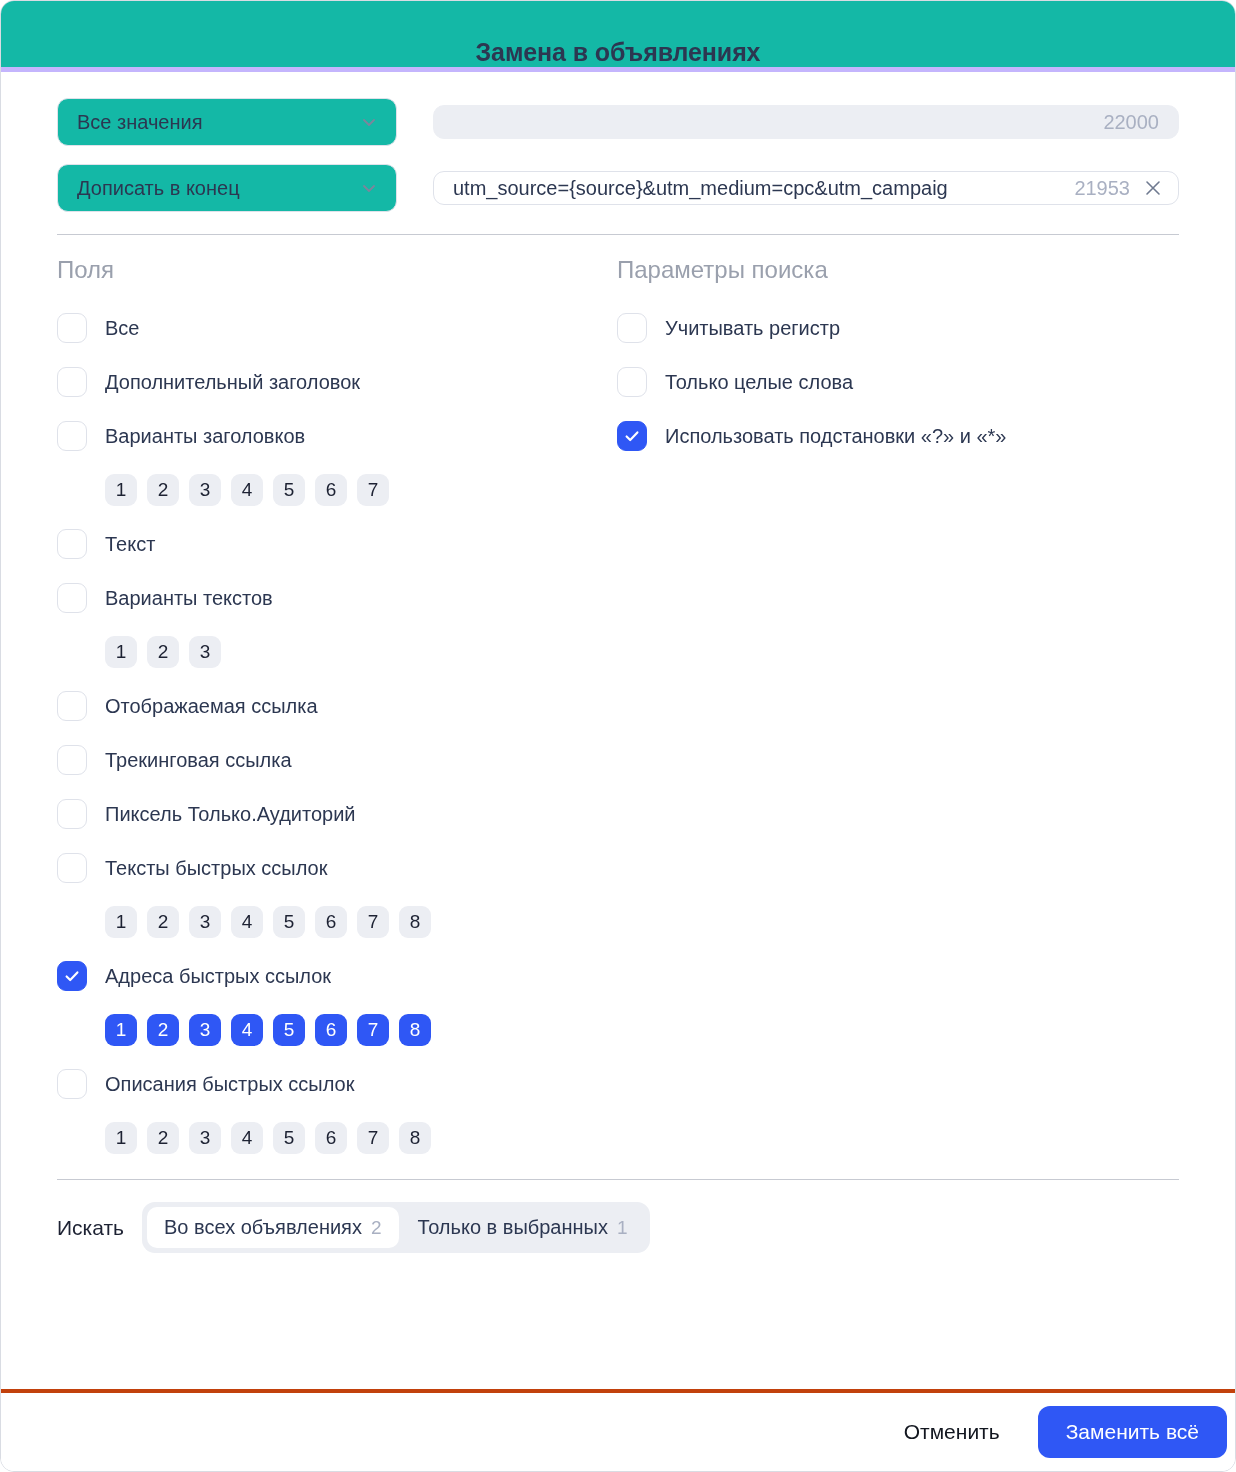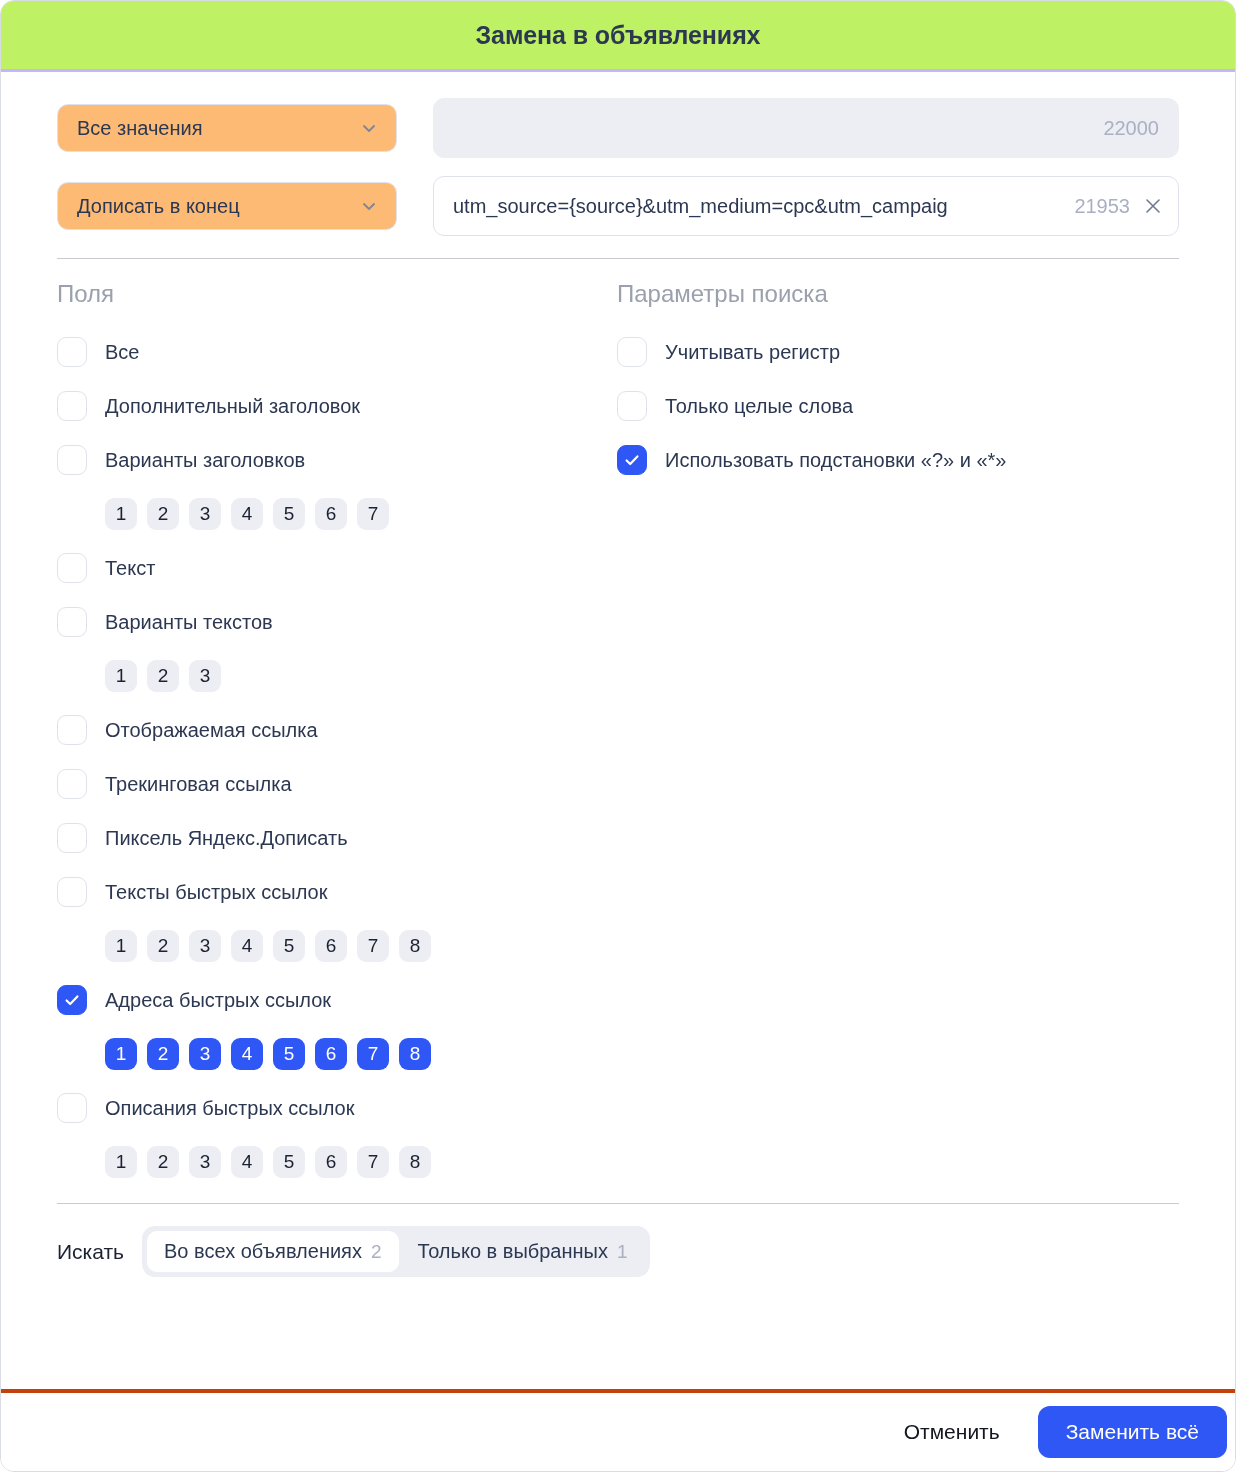--- a/index.html
+++ b/index.html
@@ -22,24 +22,24 @@
     overflow: hidden;
     display: flex;
     flex-direction: column;
   }
 
   
   .modal-header {
     height: 71px;
     flex: 0 0 71px;
     display: flex;
-    align-items: center;
+    align-items: flex-end;
     justify-content: center;
-    border-bottom: 3px solid #c4b5fd;
-    background: #bef264;
+    border-bottom: 5px solid #c4b5fd;
+    background: #14b8a6;
   }
   .modal-title {
     font-size: 25px;
     font-weight: 700;
     color: #2c3751;
     letter-spacing: -0.1px;
   }
 
   
   .modal-body {
@@ -58,21 +58,21 @@
     margin-bottom: 18px;
   }
   .control-row:last-child { margin-bottom: 0; }
 
   .select {
     position: relative;
     width: 340px;
     height: 48px;
     border: 1px solid #dfe2ea;
     border-radius: 11px;
-    background: #fdba74;
+    background: #14b8a6;
     display: flex;
     align-items: center;
     padding: 0 44px 0 19px;
     cursor: pointer;
   }
   .select-label {
     font-size: 20px;
     color: #2c3751;
     white-space: nowrap;
     overflow: hidden;
@@ -83,21 +83,21 @@
     top: 50%;
     transform: translateY(-50%);
     width: 20px;
     height: 20px;
     display: block;
   }
 
   .textfield {
     position: relative;
     flex: 1 1 auto;
-    height: 60px;
+    height: 34px;
     border-radius: 11px;
     display: flex;
     align-items: center;
     padding: 4px 19px;
   }
   .textfield.disabled {
     background: #eceef3;
     border: 1px solid #eceef3;
     justify-content: flex-end;
   }
@@ -366,21 +366,21 @@
             <div class="cb-row">
               <span class="cbox"></span>
               <span class="cb-label">Отображаемая ссылка</span>
             </div>
             <div class="cb-row">
               <span class="cbox"></span>
               <span class="cb-label">Трекинговая ссылка</span>
             </div>
             <div class="cb-row">
               <span class="cbox"></span>
-              <span class="cb-label">Пиксель Яндекс.Дописать</span>
+              <span class="cb-label">Пиксель Только.Аудиторий</span>
             </div>
             <div class="cb-row">
               <span class="cbox"></span>
               <span class="cb-label">Тексты быстрых ссылок</span>
             </div>
             <div class="pills">
               <span class="pill">1</span>
               <span class="pill">2</span>
               <span class="pill">3</span>
               <span class="pill">4</span>

